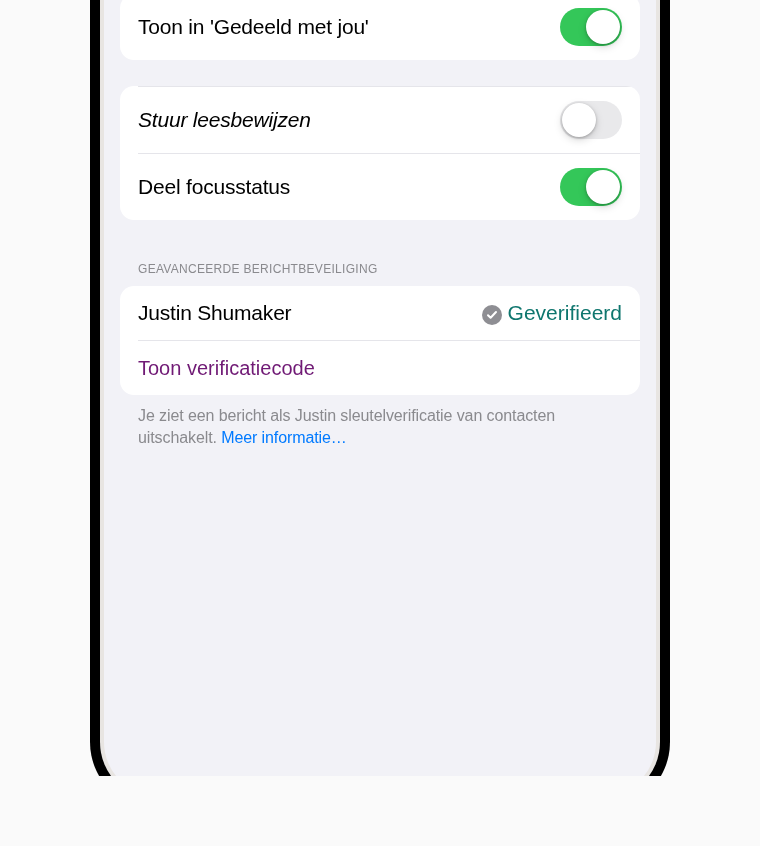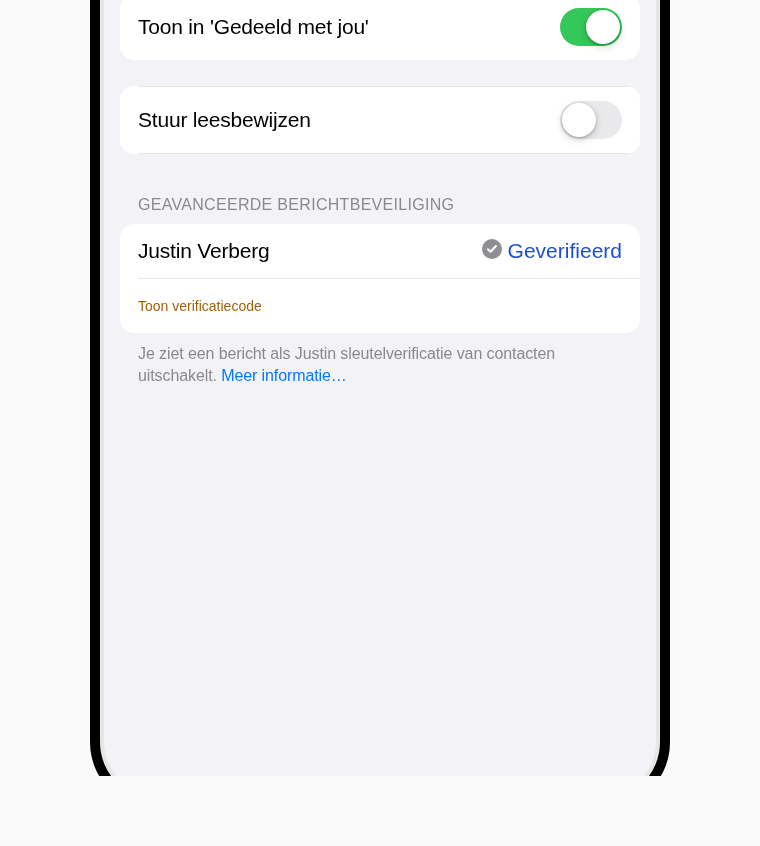--- a/index.html
+++ b/index.html
@@ -76,21 +76,21 @@
       color: #8a8a8e;
       line-height: 1.35;
       padding: 10px 18px 0 18px;
       letter-spacing: -0.1px;
     }
     .footer-text a, .link {
       color: #007aff;
       text-decoration: none;
     }
     .section-header {
-      font-size: 16px;
+      font-size: 12px;
       color: #8a8a8e;
       text-transform: uppercase;
       letter-spacing: 0.3px;
       padding: 0 18px 10px 18px;
       margin-top: 42px;
     }
     .toggle {
       width: 62px;
       height: 38px;
       border-radius: 19px;
@@ -105,41 +105,41 @@
       height: 34px;
       border-radius: 50%;
       background: #fff;
       top: 2px;
       box-shadow: 0 1px 3px rgba(0,0,0,0.25), 0 3px 8px rgba(0,0,0,0.15);
     }
     .toggle.on .knob { right: 2px; }
     .toggle.off .knob { left: 2px; }
     .status-right {
       display: flex;
-      align-items: flex-start;
+      align-items: flex-end;
       gap: 6px;
-      color: #1d4ed8;
+      color: #0f766e;
       font-size: 21px;
     }
     .check-icon {
       width: 20px;
       height: 20px;
       border-radius: 50%;
       background: #8e8e93;
       display: flex;
       align-items: center;
       justify-content: center;
     }
     .check-icon svg {
       width: 12px;
       height: 12px;
     }
     .link-row {
-      color: #a16207;
-      font-size: 14px;
+      color: #701a75;
+      font-size: 20px;
     }
     .home-indicator {
       position: absolute;
       bottom: 12px;
       left: 50%;
       transform: translateX(-50%);
       width: 160px;
       height: 6px;
       background: #000;
       border-radius: 3px;
@@ -163,33 +163,39 @@
               <div class="toggle on">
                 <div class="knob"></div>
               </div>
             </div>
           </div>
 
           <div class="spacer"></div>
 
           <div class="group">
             <div class="sep"></div>
-            <div class="row" style="margin-left:0;padding-left:18px;">
+            <div class="row" style="margin-left:0;padding-left:18px;font-style:italic;">
               <span class="row-label">Stuur leesbewijzen</span>
               <div class="toggle off">
                 <div class="knob"></div>
               </div>
             </div>
             <div class="sep"></div>
+            <div class="row" style="margin-left:0;padding-left:18px;">
+              <span class="row-label">Deel focusstatus</span>
+              <div class="toggle on">
+                <div class="knob"></div>
+              </div>
+            </div>
           </div>
 
           <div class="section-header">GEAVANCEERDE BERICHTBEVEILIGING</div>
           <div class="group">
             <div class="row">
-              <span class="row-label">Justin Verberg</span>
+              <span class="row-label">Justin Shumaker</span>
               <div class="status-right">
                 <span class="check-icon">
                   <svg viewBox="0 0 12 12">
                       <path d="M2 6.2 L4.6 8.8 L10 3" stroke="#fff" stroke-width="2" fill="none" stroke-linecap="round" stroke-linejoin="round"></path>
                     </svg>
                 </span>
                 <span>Geverifieerd</span>
               </div>
             </div>
             <div class="sep"></div>

